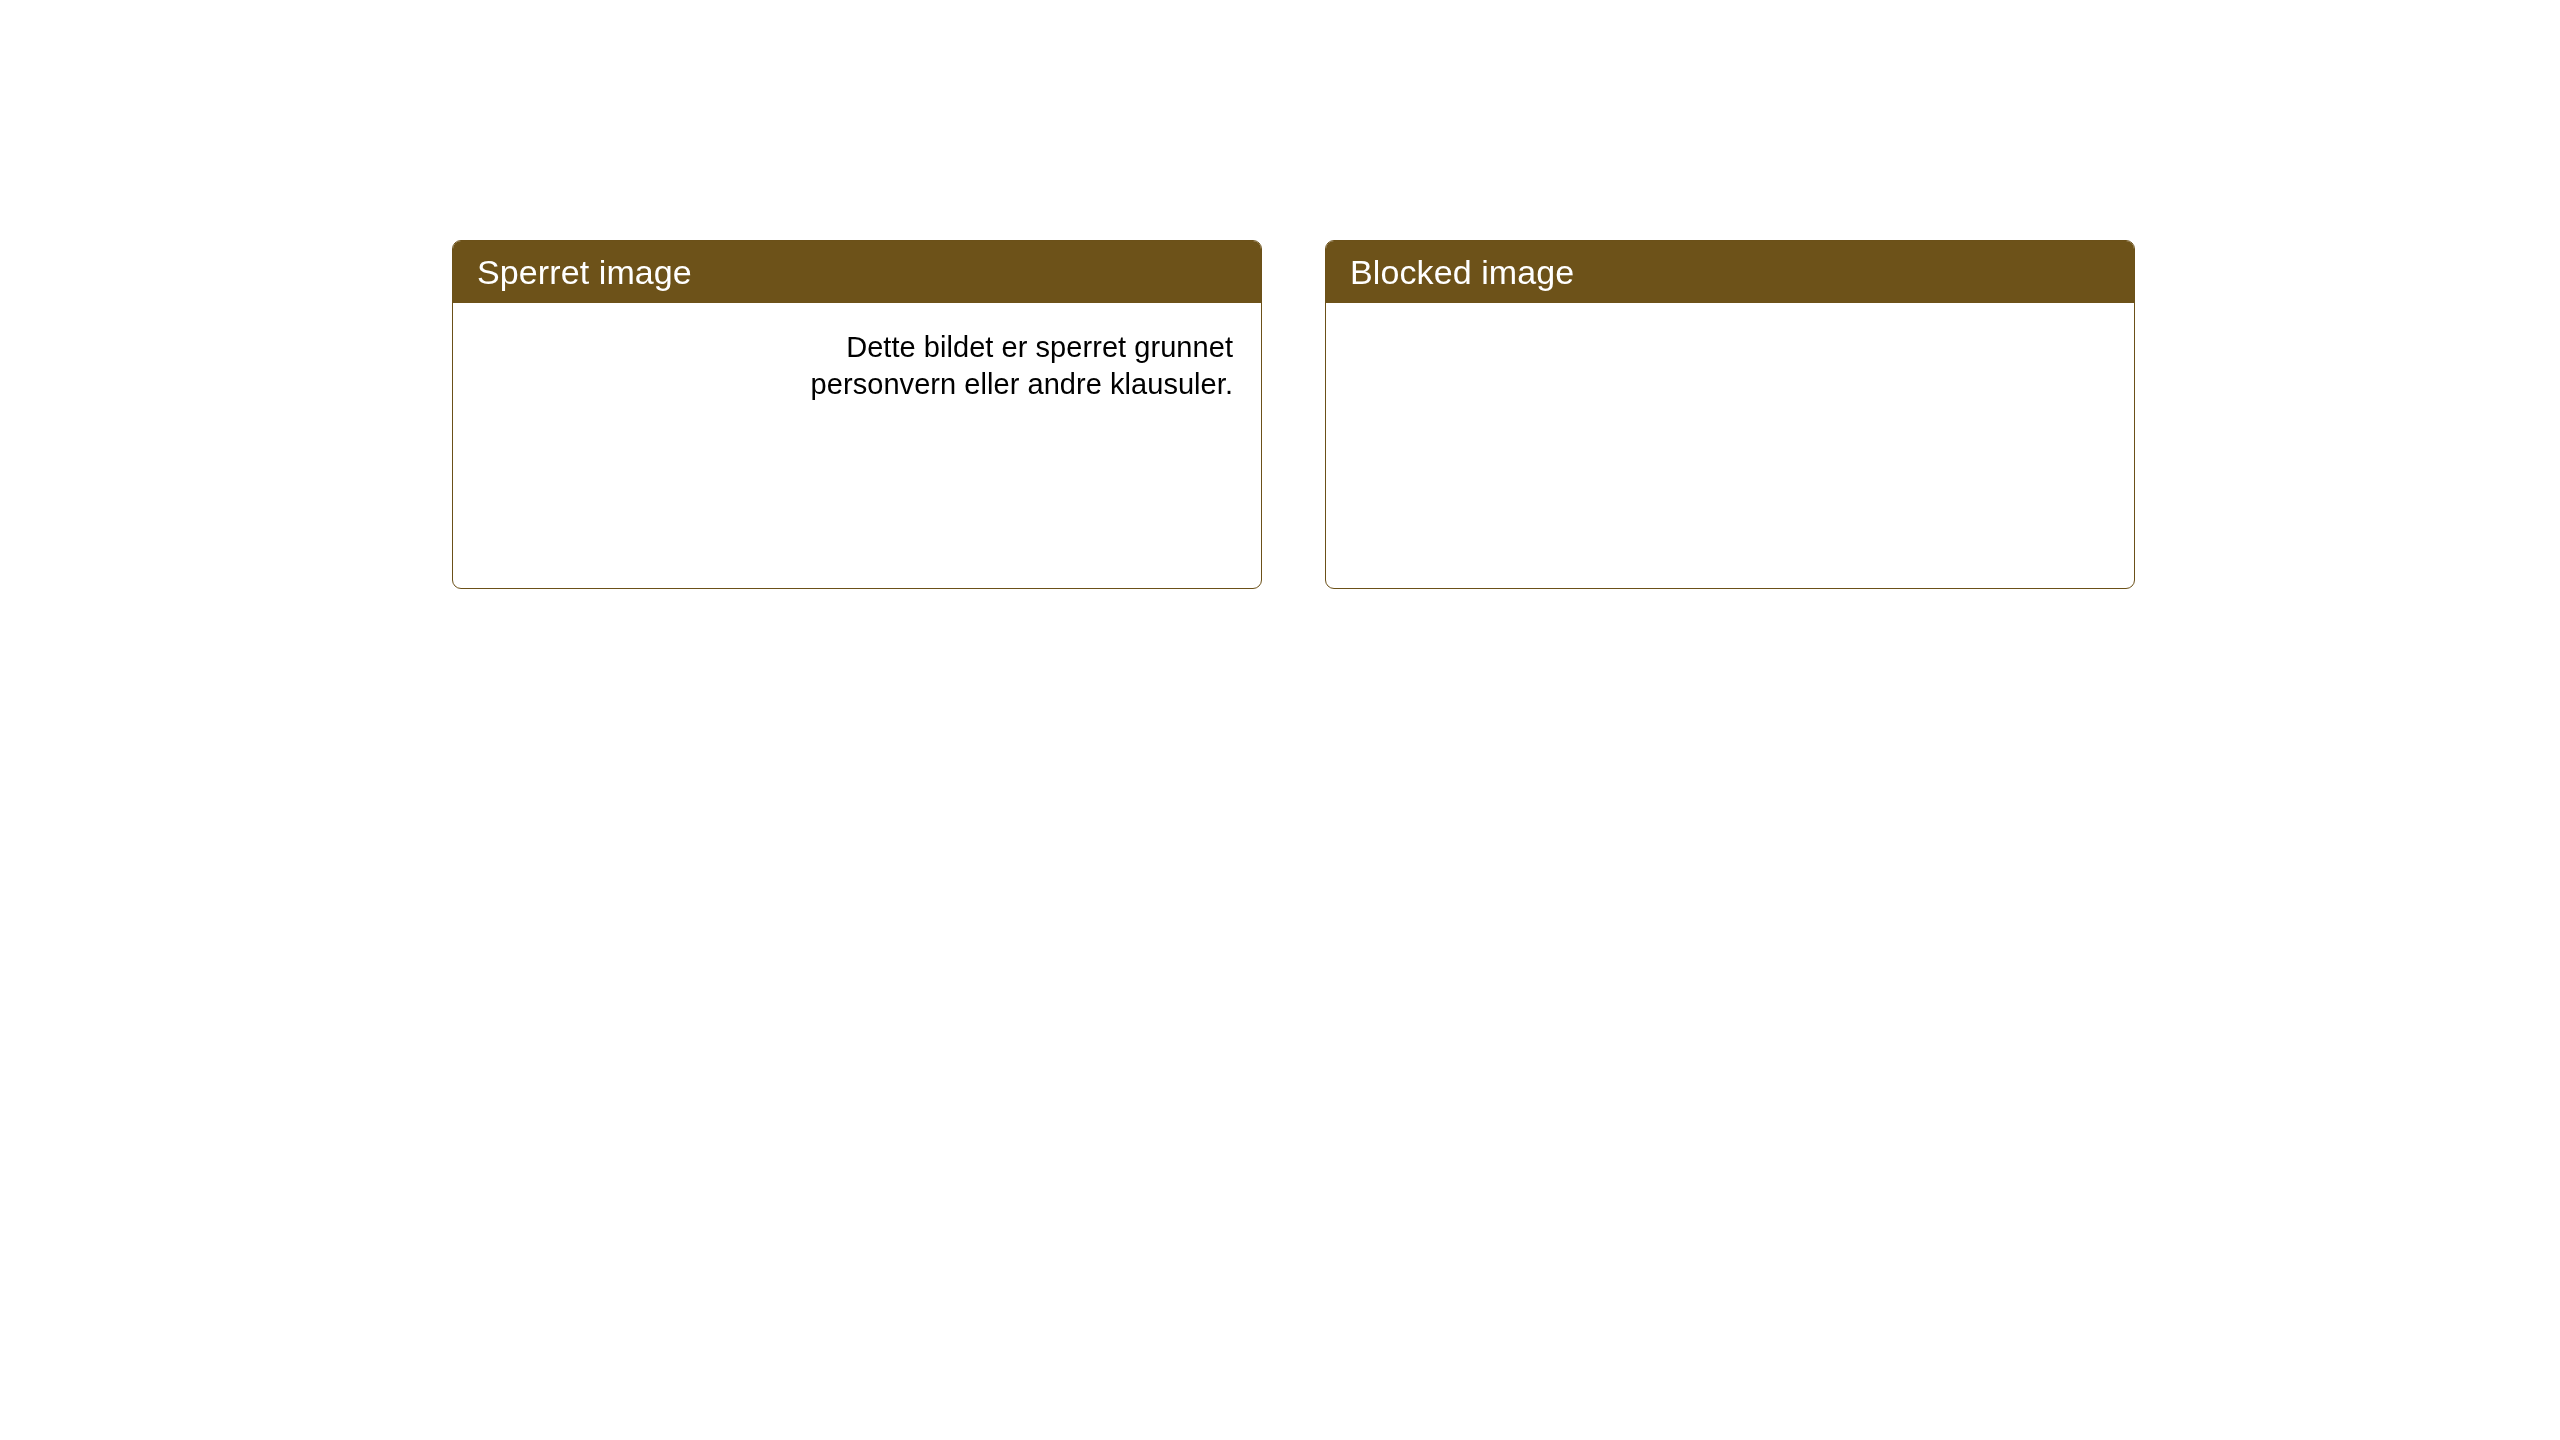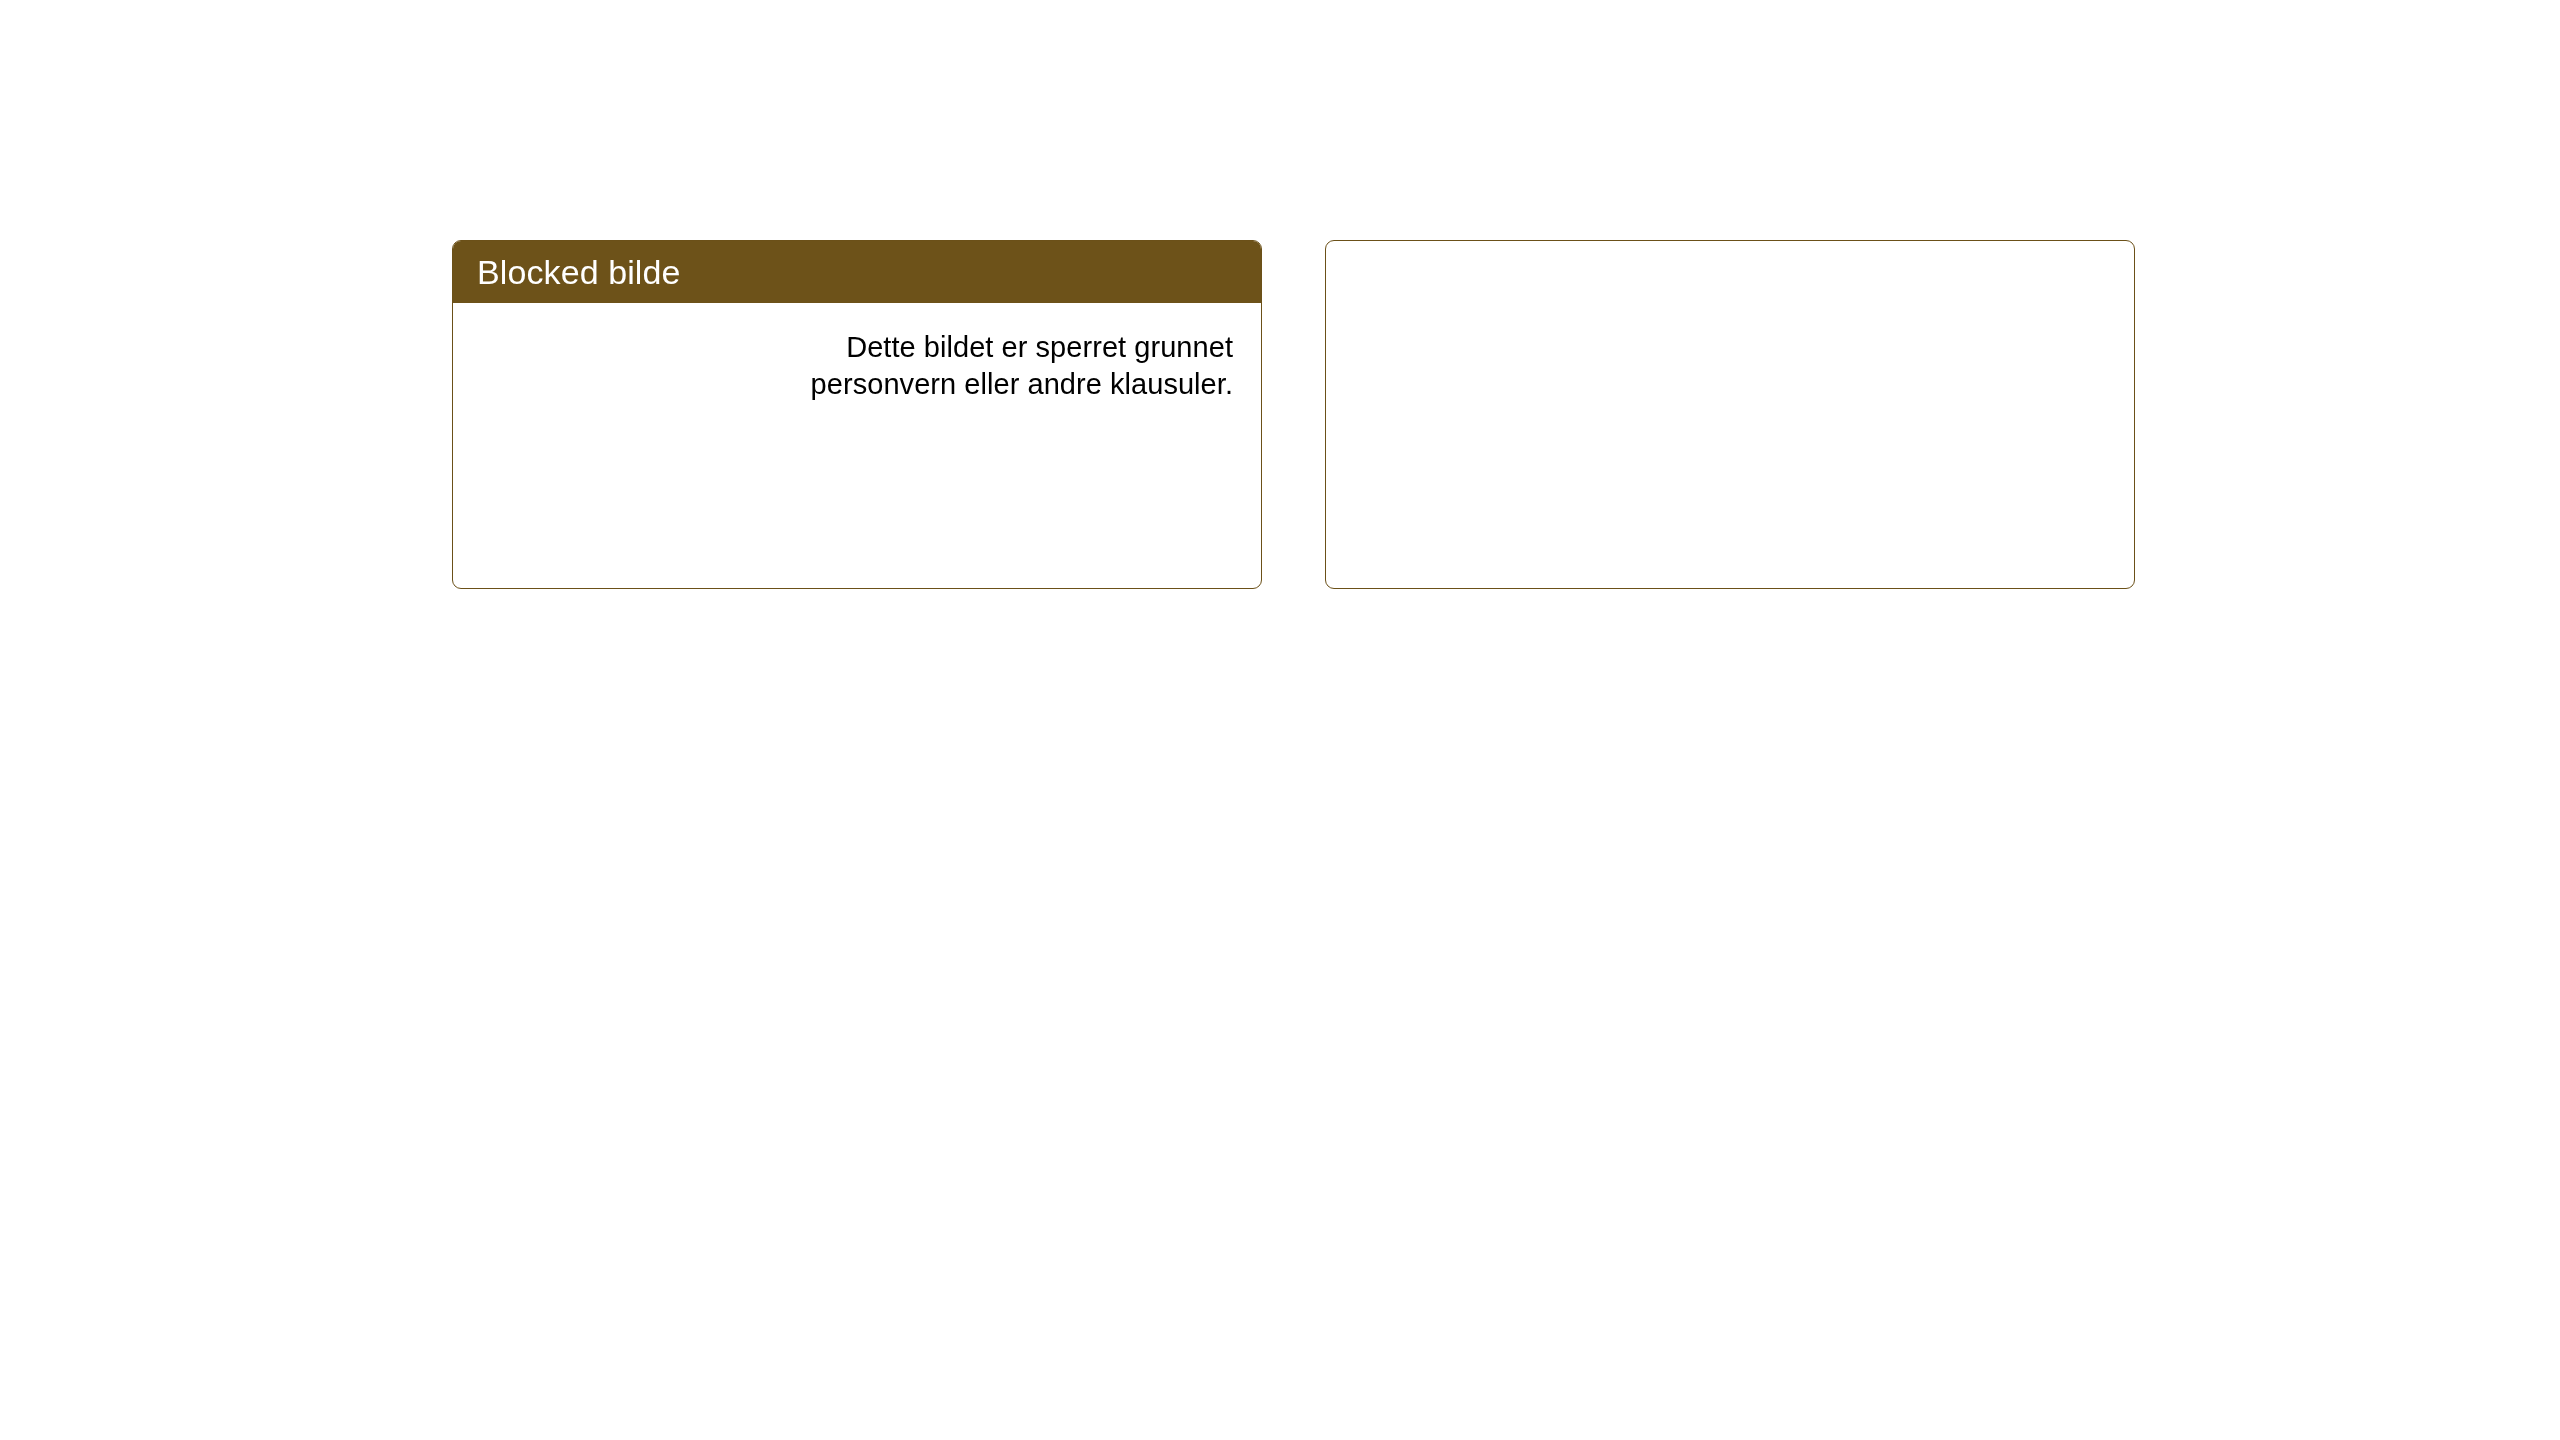--- a/index.html
+++ b/index.html
@@ -91,26 +91,29 @@
 </style>
 </head>
 <body>
 
 <div id="stage">
 
   <div class="panel-row">
 
     <section class="notice-card card-no">
       <header class="card-header">
-        <span class="card-header-title">Blocked bilde</span>
+        <span class="card-header-title">Sperret image</span>
       </header>
       <div class="card-body">
         <p class="card-body-text">Dette bildet er sperret grunnet
 personvern eller andre klausuler.</p>
       </div>
     </section>
 
     <section class="notice-card card-en">
+      <header class="card-header">
+        <span class="card-header-title">Blocked image</span>
+      </header>
     </section>
 
   </div>
 
 </div>
 
 </body></html>

